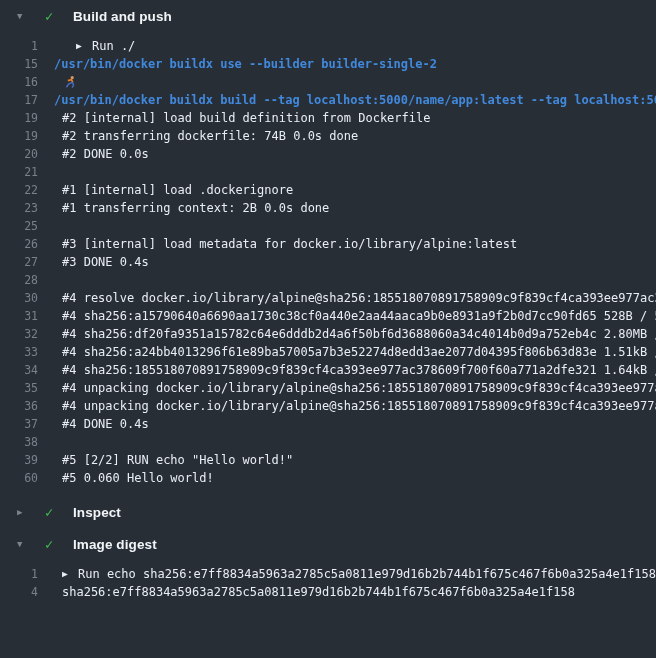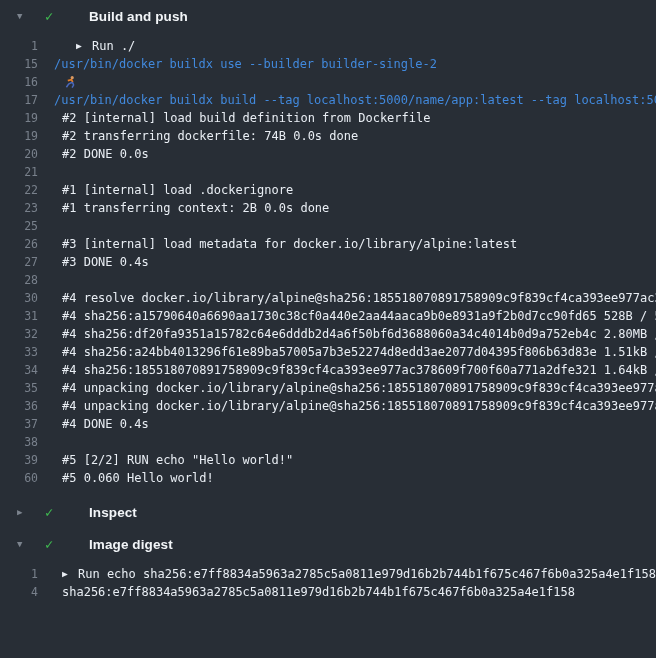--- a/index.html
+++ b/index.html
@@ -31,21 +31,21 @@
     width: 15px; flex: none;
     color: var(--chevron);
     font-size: 9px; line-height: 26px;
   }
   .check {
     margin-left: 13px; width: 16px; flex: none;
     color: var(--green);
     font-size: 14px; font-weight: bold; line-height: 26px;
   }
   .title {
-    margin-left: 28px;
+    margin-left: 12px;
     color: var(--header-text);
     font-family: "Liberation Sans", sans-serif;
     font-size: 13.5px; font-weight: bold;
     letter-spacing: .1px;
   }
   .section-body { padding: 8px 0 6px; }
 
   .line { display: flex; height: 18px; line-height: 18px; white-space: pre; }
   .num {
     width: 38px; flex: none;
@@ -54,21 +54,21 @@
     font-size: 11.5px;
     cursor: pointer;
   }
   .content {
     margin-left: 24px; flex: 1;
     overflow: hidden;
     color: var(--log-text);
     font-size: 12px;
     display: flex; align-items: center; white-space: pre;
   }
-  .content.command { color: var(--cmd-blue); font-weight: normal; margin-left: 16px; }
+  .content.command { color: var(--cmd-blue); font-weight: bold; margin-left: 16px; }
   .run-toggle {
     display: inline-block; width: 16px; flex: none;
     font-size: 9.5px; color: var(--log-text);
   }
   .run-toggle.indent { margin-left: 14px; }
   .emoji {
     display: inline-flex; width: 15px; margin-right: 15px; flex: none;
     align-items: center; justify-content: center;
   }
   .emoji svg { display: block; }

